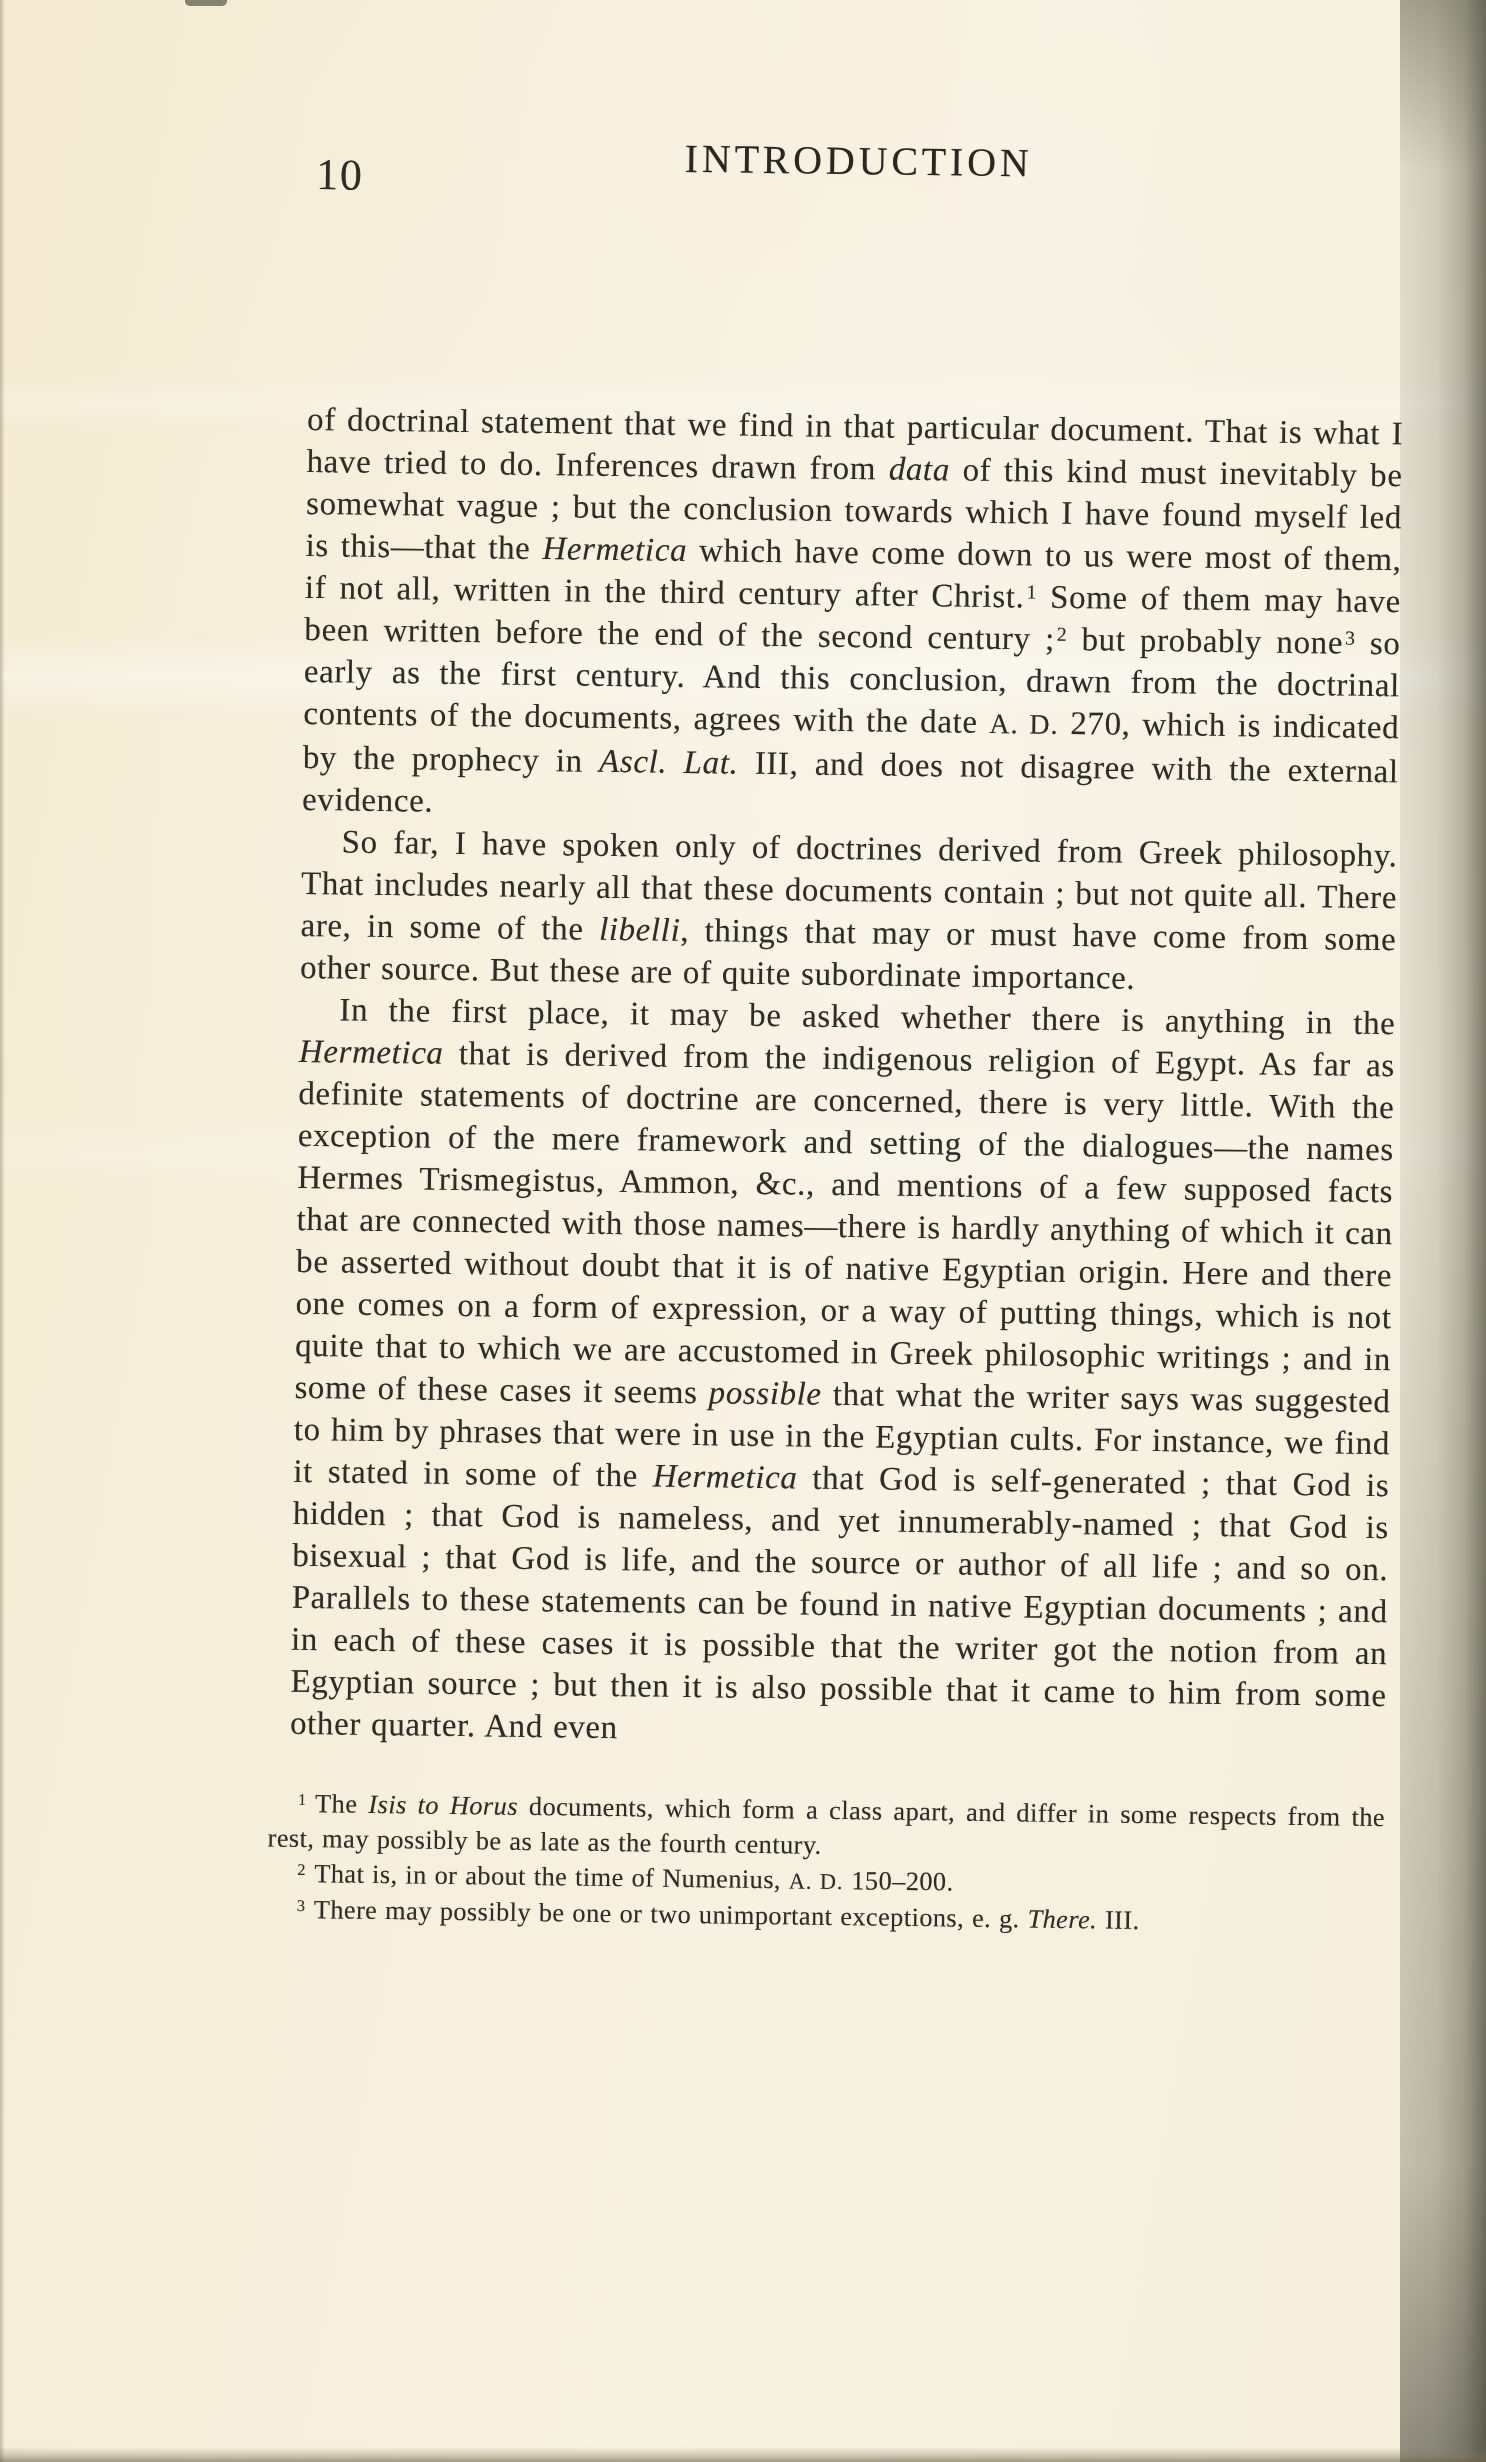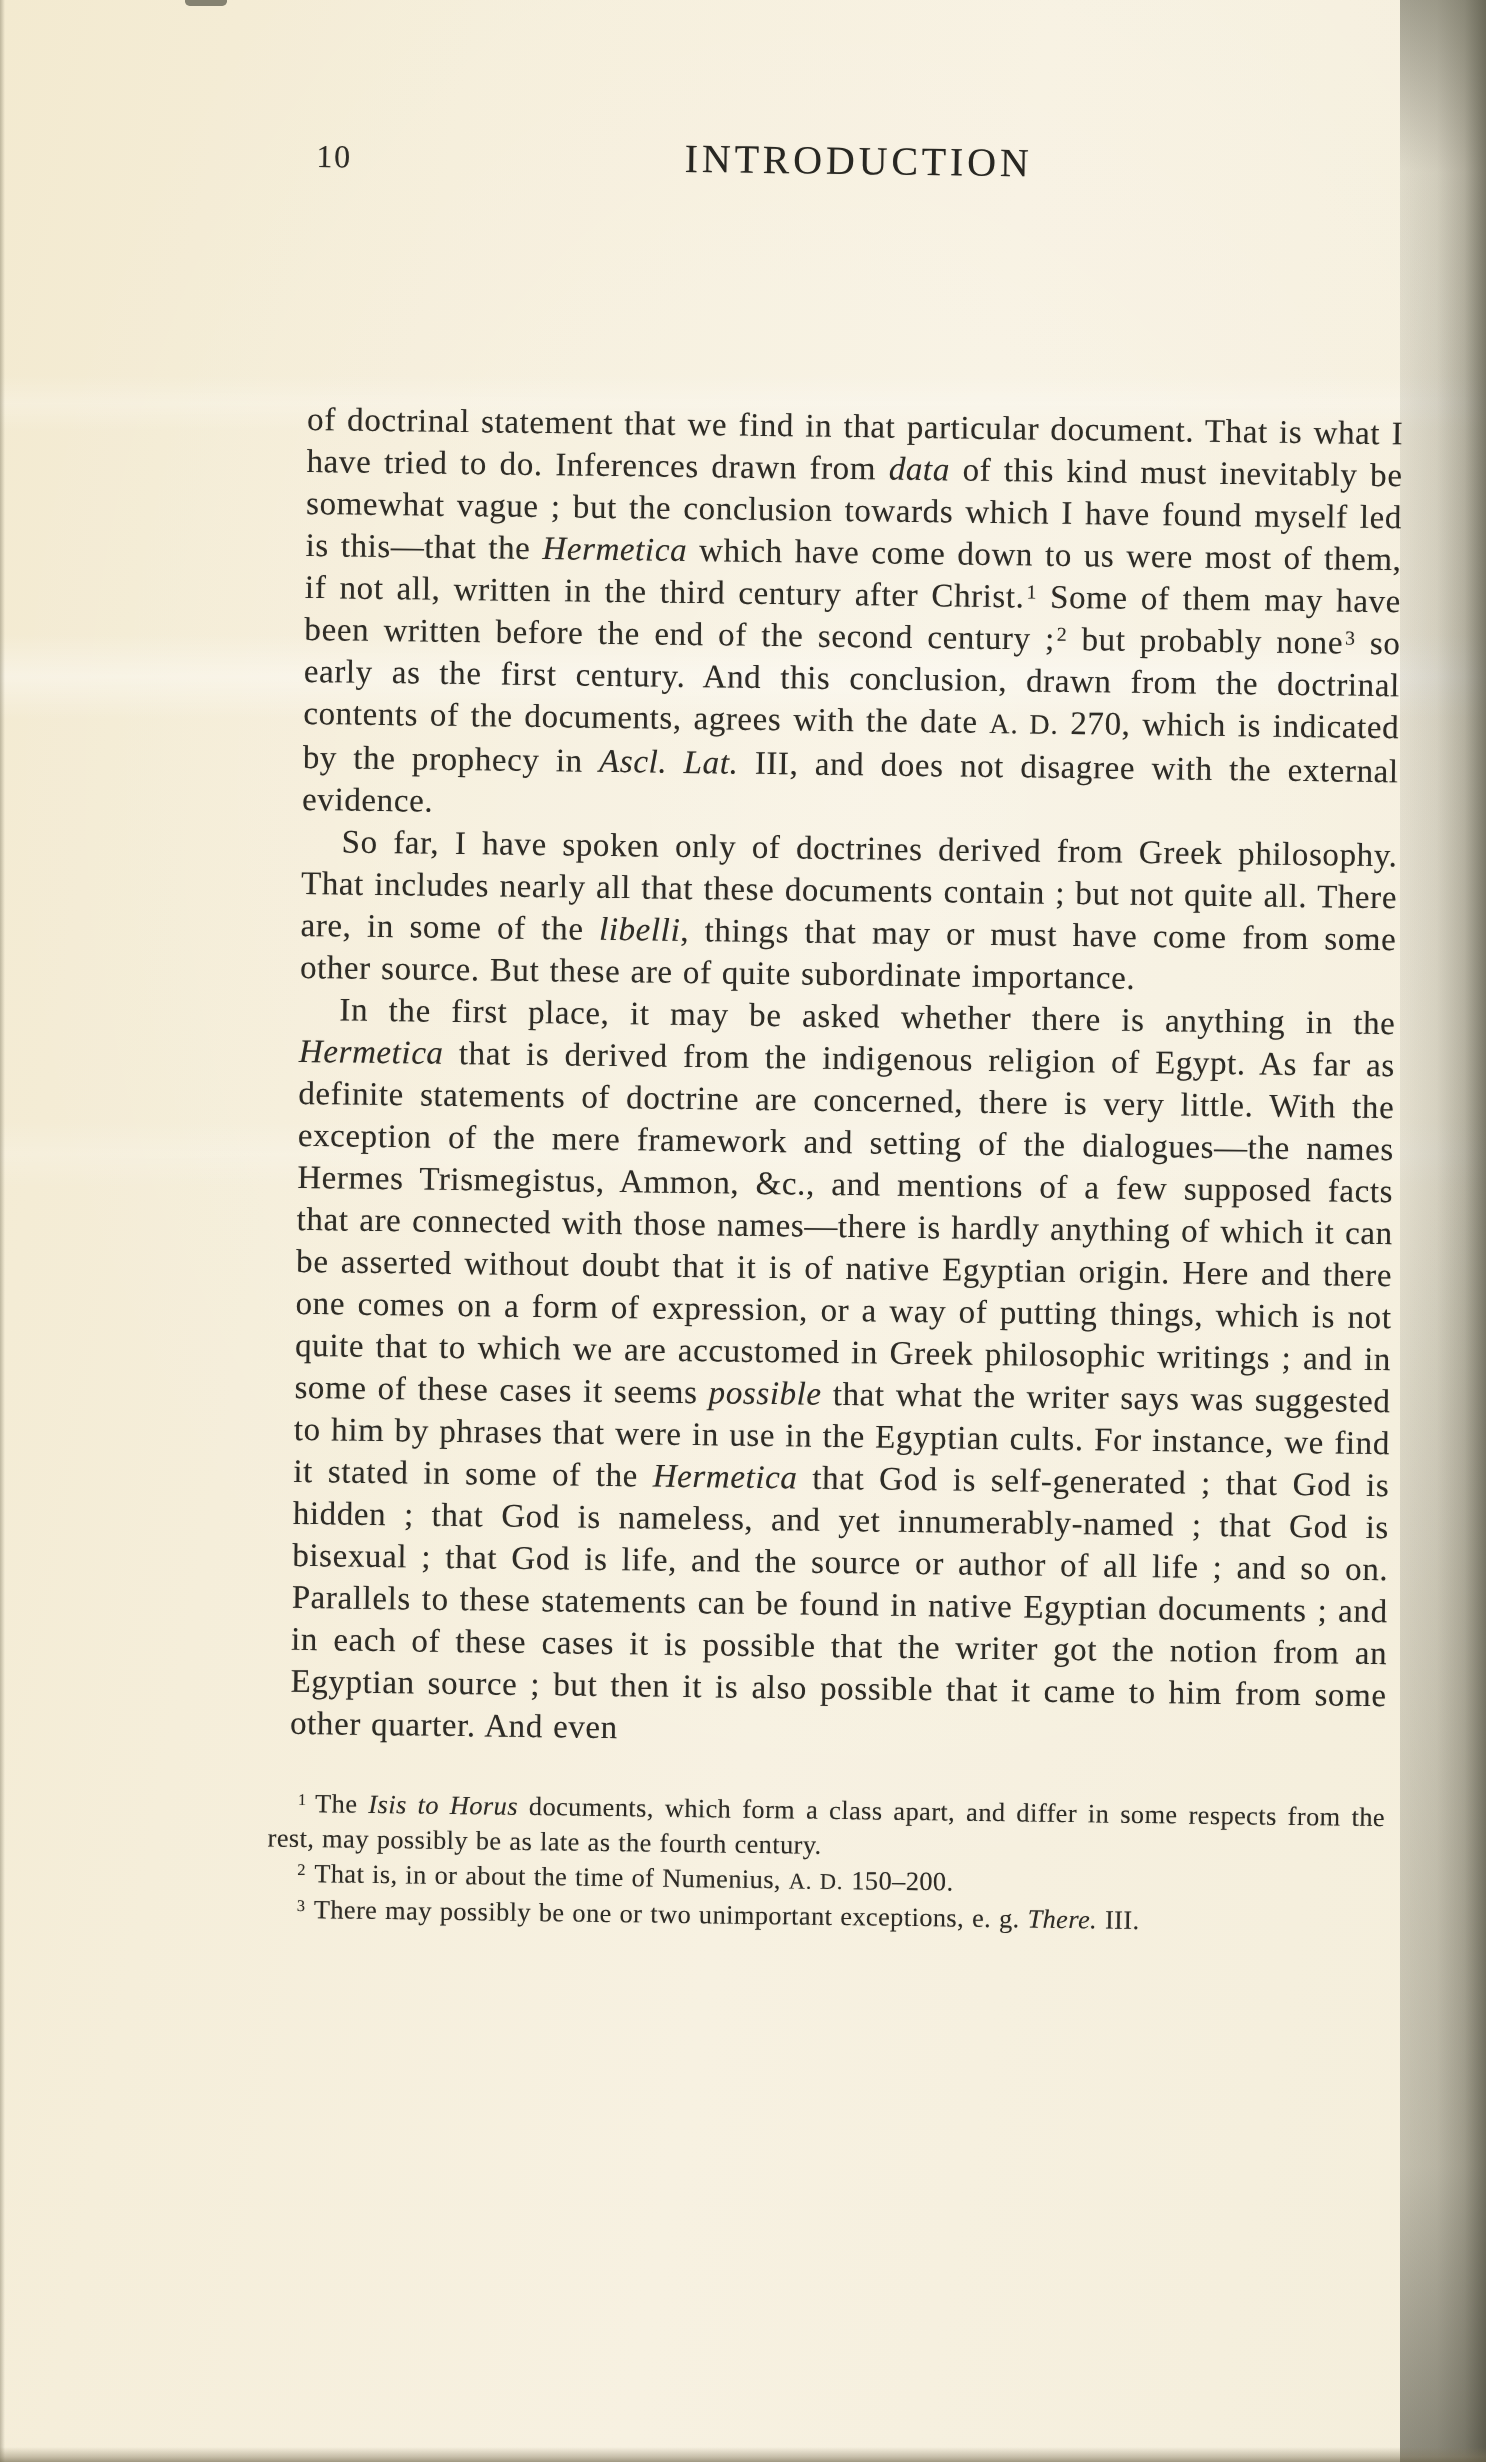--- a/index.html
+++ b/index.html
@@ -49,22 +49,22 @@
   
   .content {
     position: absolute; left: 311px; top: 130px; width: 1096px;
     transform: rotate(0.75deg);
     transform-origin: 0 0;
     text-shadow: 0 0 0.9px rgba(46,44,38,0.35);
   }
 
   .header { position: relative; height: 60px; }
   .pagenum {
-    position: absolute; left: 5.7px; top: 8px;
-    font-size: 32px; letter-spacing: 1.9px;
+    position: absolute; left: 5.7px; top: 19px;
+    font-size: 44px; letter-spacing: 1.9px;
   }
   .title {
     text-align: center;
     font-size: 40px; letter-spacing: 3.8px;
     color: #282722;
   }
 
   .body-text {
     margin-top: 208px;
     font-size: 33px; line-height: 42px;

